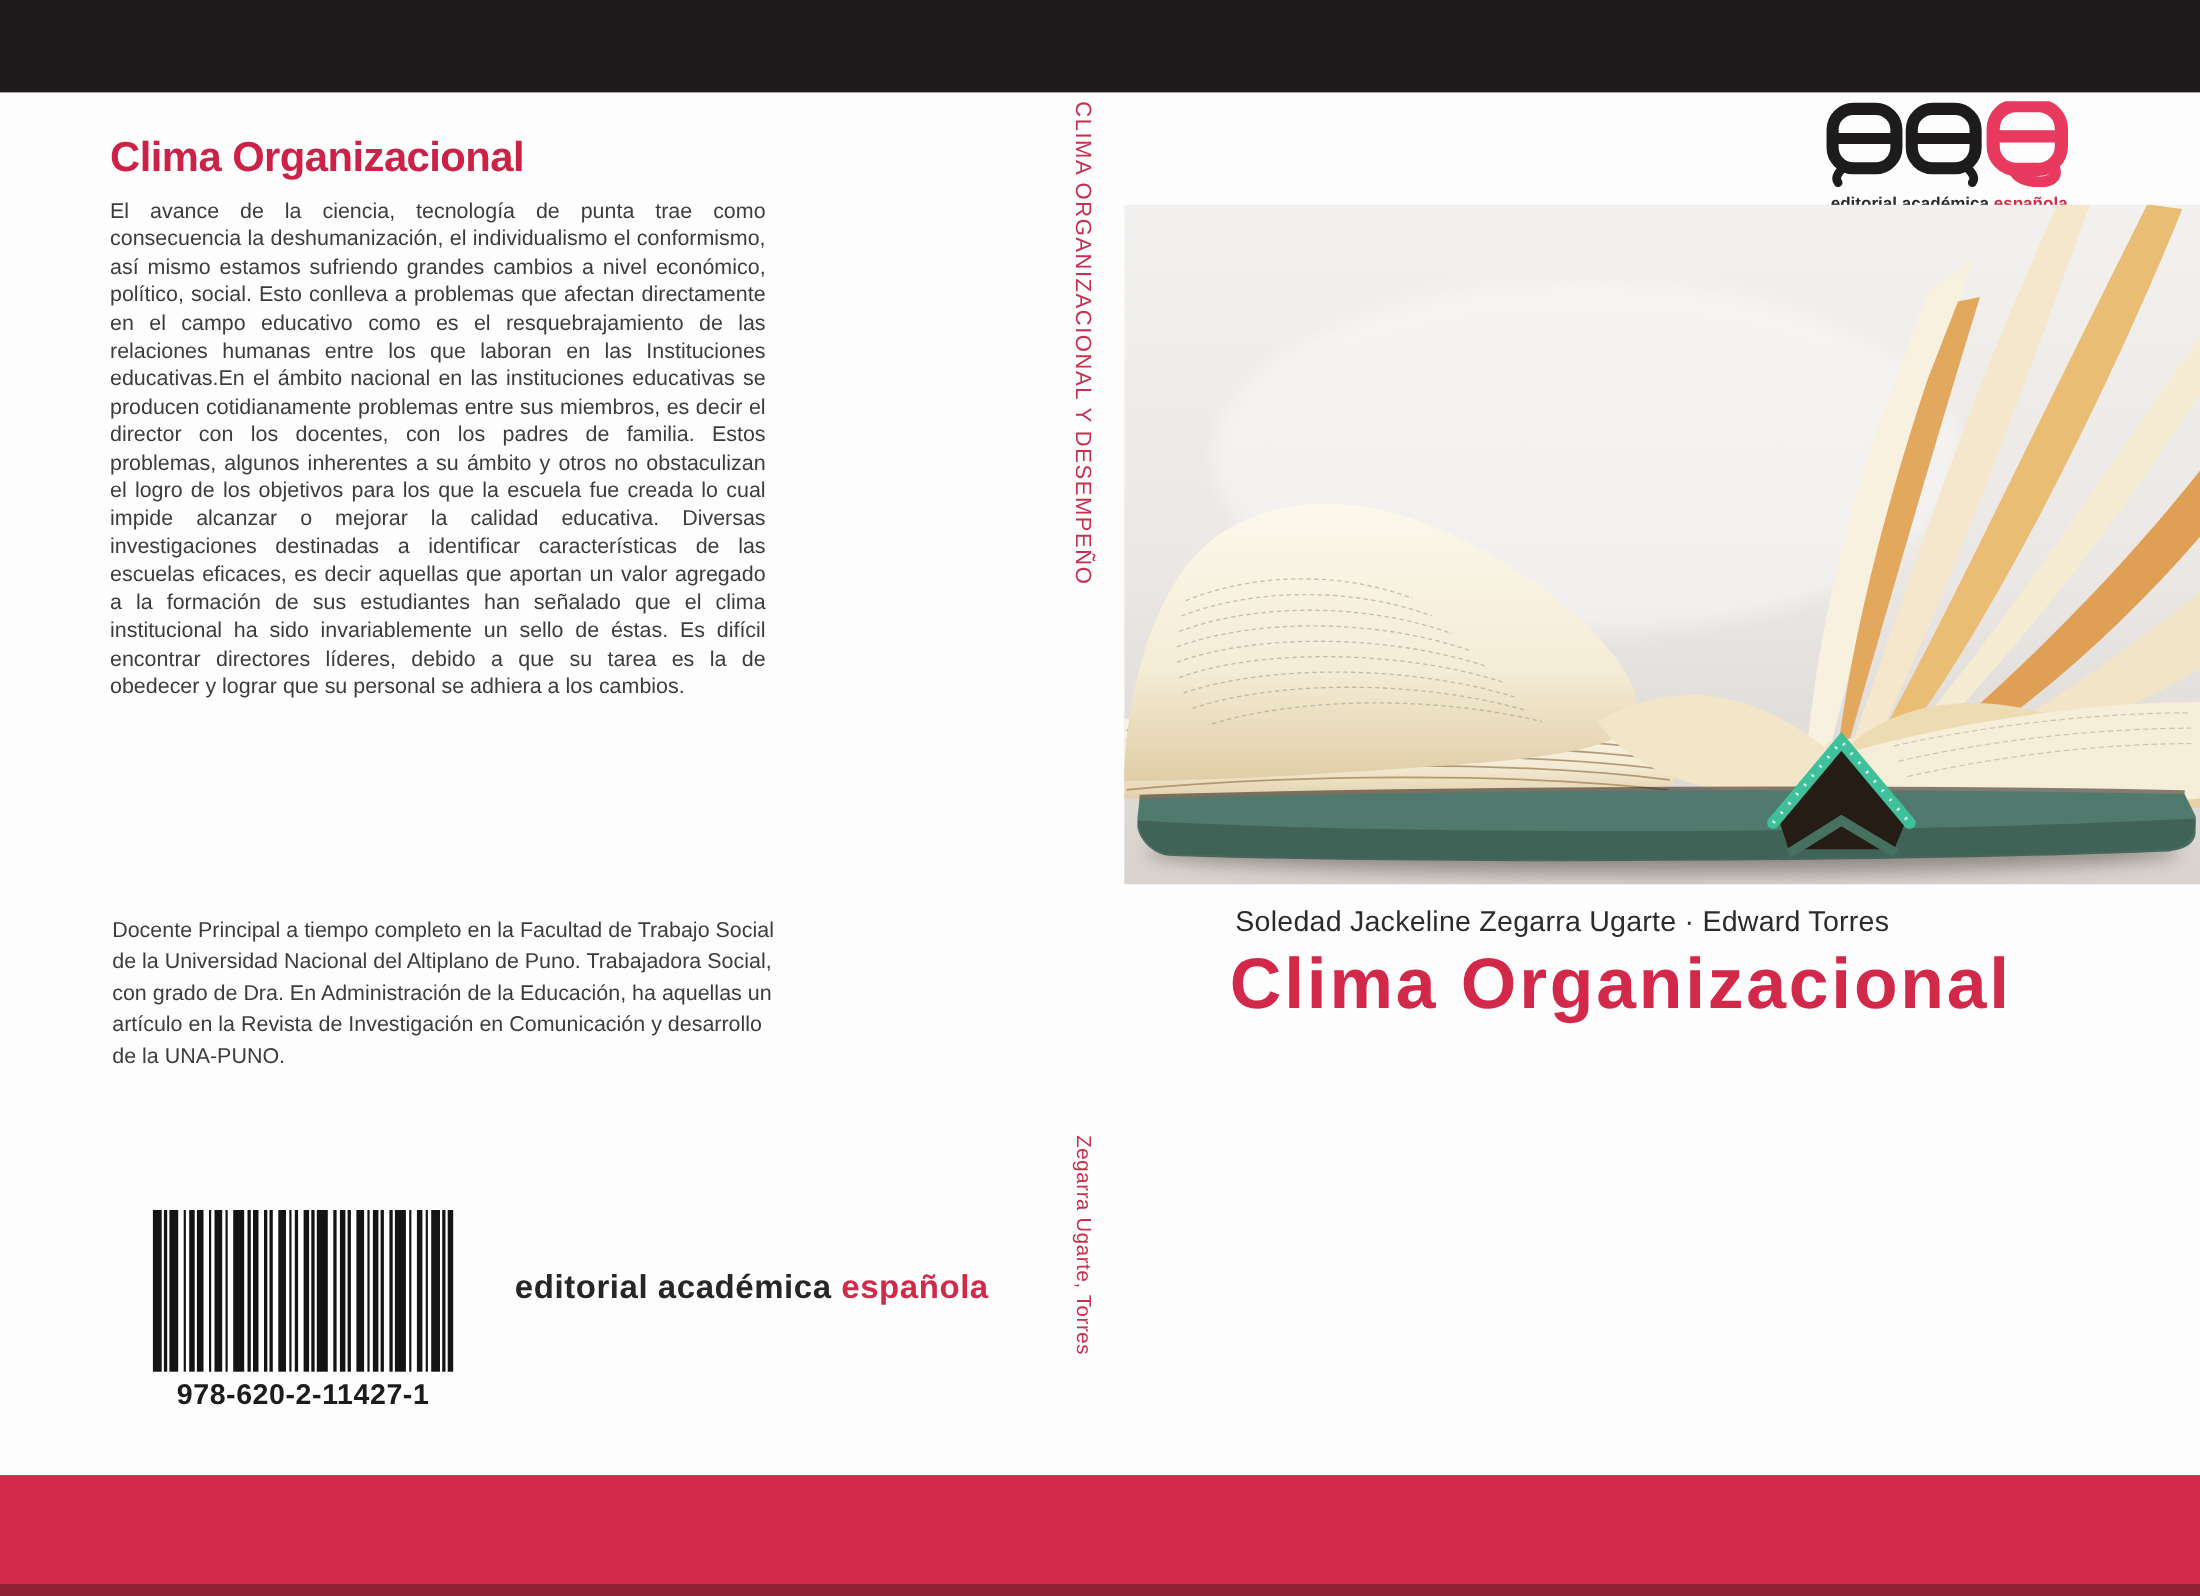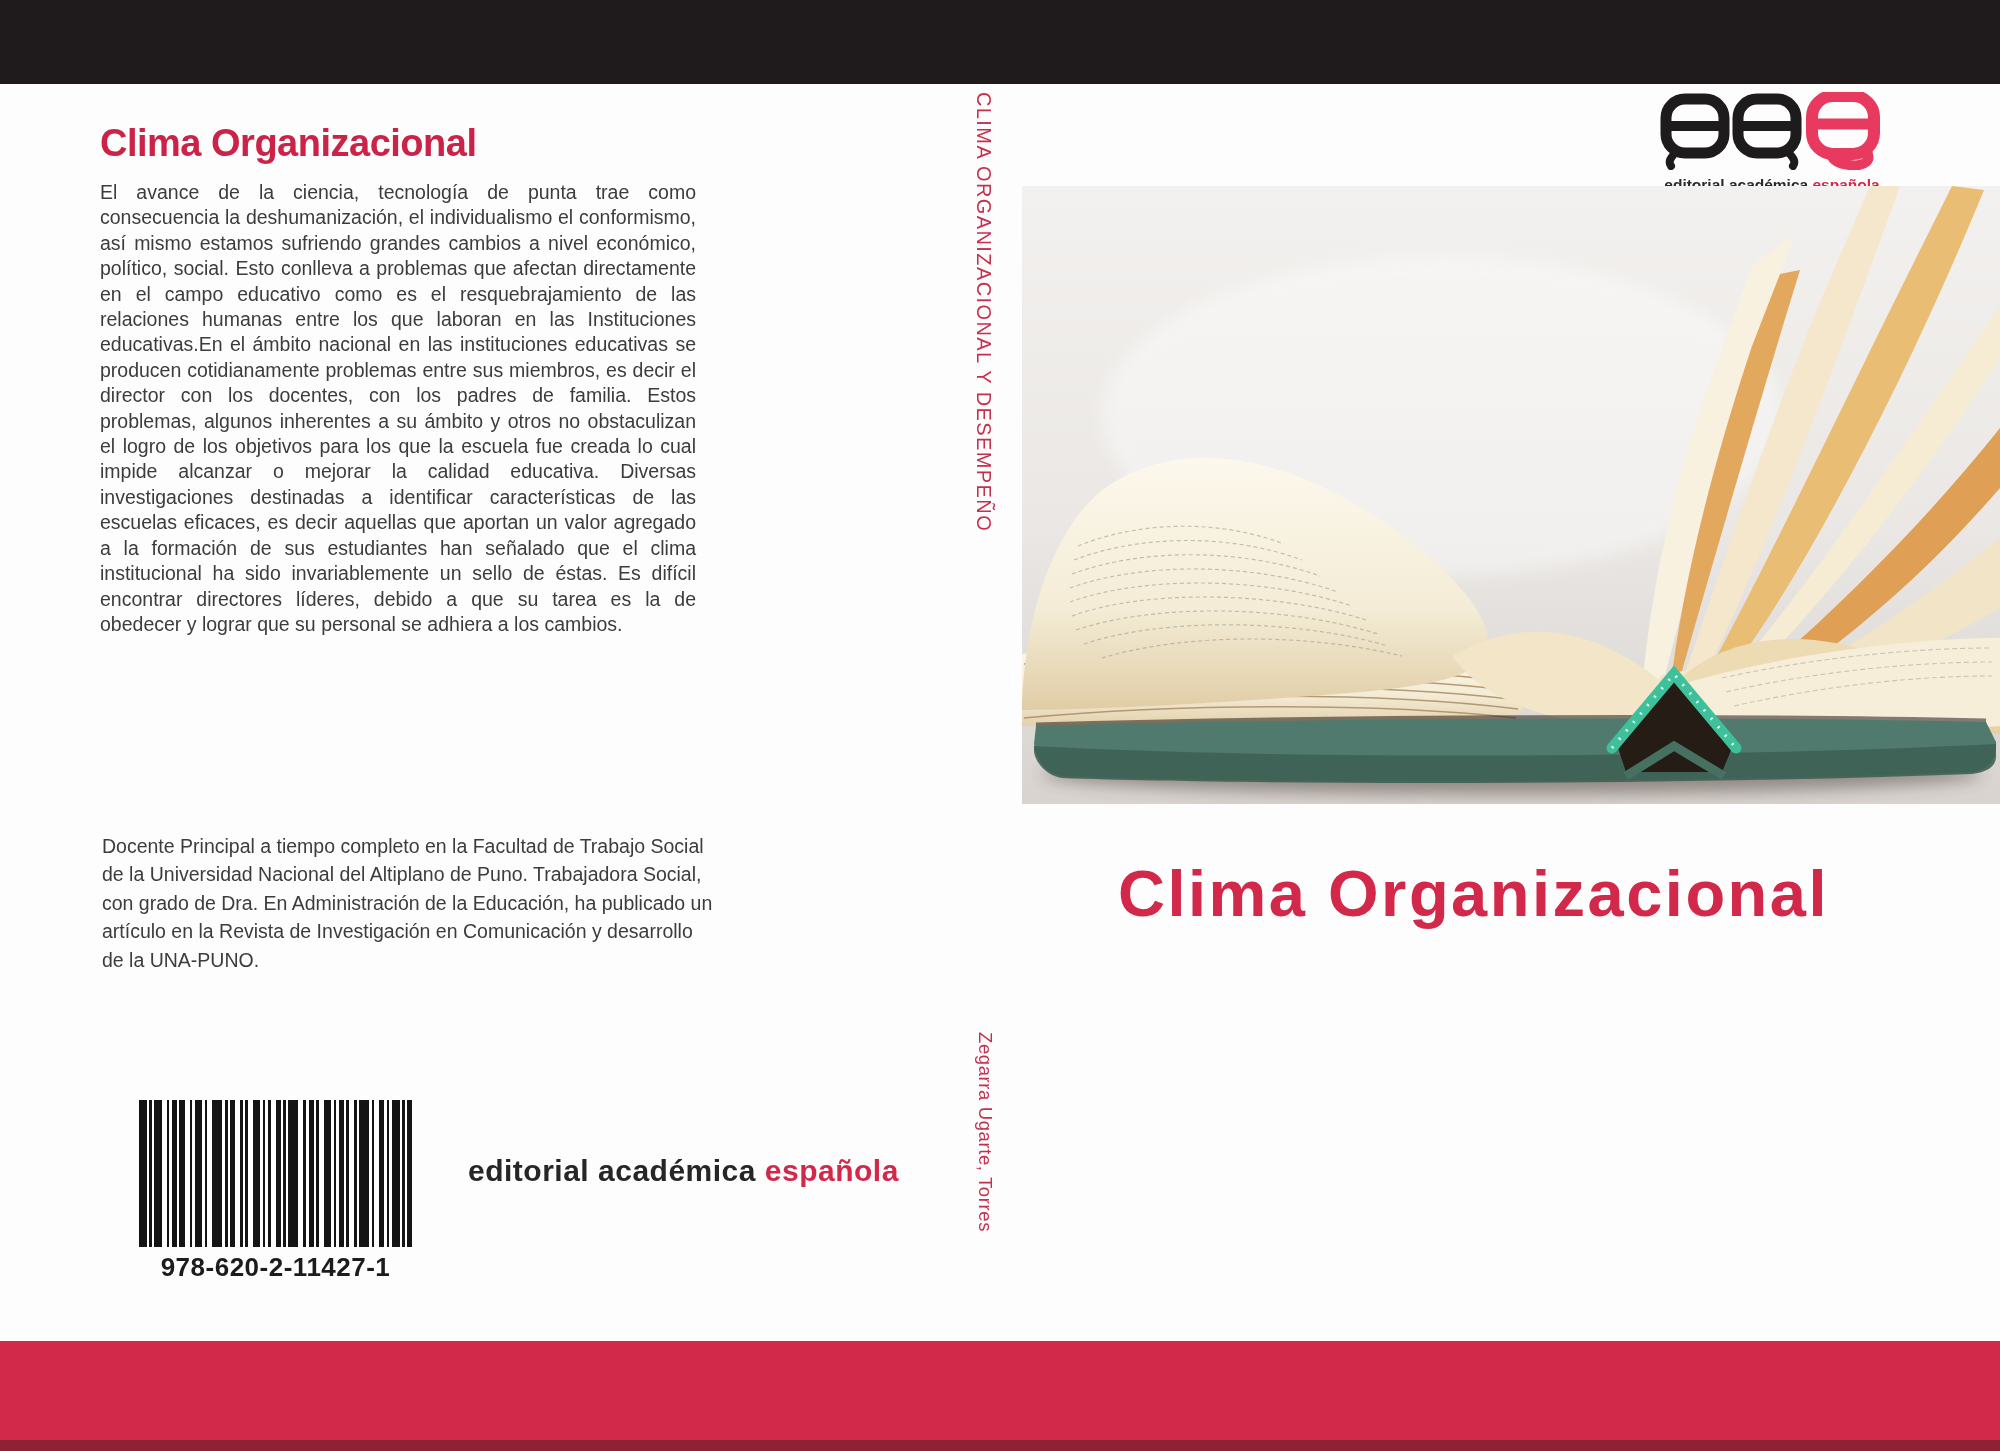--- a/index.html
+++ b/index.html
@@ -44,21 +44,21 @@
 </style>
 </head>
 <body>
 
 <div class="cover">
 
   <div class="top-bar"></div>
 
   <div class="back-heading">Clima Organizacional</div>
   <div class="back-body">El avance de la ciencia, tecnología de punta trae como consecuencia la deshumanización, el individualismo el conformismo, así mismo estamos sufriendo grandes cambios a nivel económico, político, social. Esto conlleva a problemas que afectan directamente en el campo educativo como es el resquebrajamiento de las relaciones humanas entre los que laboran en las Instituciones educativas.En el ámbito nacional en las instituciones educativas se producen cotidianamente problemas entre sus miembros, es decir el director con los docentes, con los padres de familia. Estos problemas, algunos inherentes a su ámbito y otros no obstaculizan el logro de los objetivos para los que la escuela fue creada lo cual impide alcanzar o mejorar la calidad educativa. Diversas investigaciones destinadas a identificar características de las escuelas eficaces, es decir aquellas que aportan un valor agregado a la formación de sus estudiantes han señalado que el clima institucional ha sido invariablemente un sello de éstas. Es difícil encontrar directores líderes, debido a que su tarea es la de obedecer y lograr que su personal se adhiera a los cambios.</div>
-  <div class="back-bio">Docente Principal a tiempo completo en la Facultad de Trabajo Social de la Universidad Nacional del Altiplano de Puno. Trabajadora Social, con grado de Dra. En Administración de la Educación, ha publicado un artículo en la Revista de Investigación en Comunicación y desarrollo de la UNA-PUNO.</div>
+  <div class="back-bio">Docente Principal a tiempo completo en la Facultad de Trabajo Social de la Universidad Nacional del Altiplano de Puno. Trabajadora Social, con grado de Dra. En Administración de la Educación, ha aquellas un artículo en la Revista de Investigación en Comunicación y desarrollo de la UNA-PUNO.</div>
 
   <div class="barcode">
       <div class="bar" style="flex-grow: 3;"></div>
       <div class="gap" style="flex-grow: 1;"></div>
       <div class="bar" style="flex-grow: 1;"></div>
       <div class="gap" style="flex-grow: 1;"></div>
       <div class="bar" style="flex-grow: 3;"></div>
       <div class="gap" style="flex-grow: 2;"></div>
       <div class="bar" style="flex-grow: 1;"></div>
       <div class="gap" style="flex-grow: 1;"></div>
@@ -228,17 +228,18 @@
 
     <path d="M14,540 C300,532 700,530 964,536 L974,556 C975,572 968,584 950,586 C700,596 260,598 40,590 C24,588 14,574 12,558 Z" fill="#507a6d"></path>
     <path d="M12,560 C260,574 700,572 974,558 L974,568 C975,580 966,586 950,588 C700,598 260,600 40,592 C26,590 14,578 12,566 Z" fill="#3e6154" opacity="0.9"></path>
 
     <path d="M596,562 L652,492 L710,562 L700,586 L604,586 Z" fill="#241c15"></path>
     <path d="M590,562 L652,488 L714,562" stroke="#3ec09b" stroke-width="11" fill="none" stroke-linecap="round"></path>
     <path d="M590,562 L652,488 L714,562" stroke="#eafff6" stroke-width="3" fill="none" stroke-dasharray="2 9" opacity="0.9"></path>
     <path d="M604,590 L652,560 L702,590" stroke="#46705f" stroke-width="9" fill="none"></path>
   </svg>
 
+  <div class="fc-authors">Soledad Jackeline Zegarra Ugarte · Edward Torres</div>
   <div class="fc-title">Clima Organizacional</div>
 
   <div class="red-stripe"></div>
   <div class="bottom-edge"></div>
 </div>
 
 </body></html>

